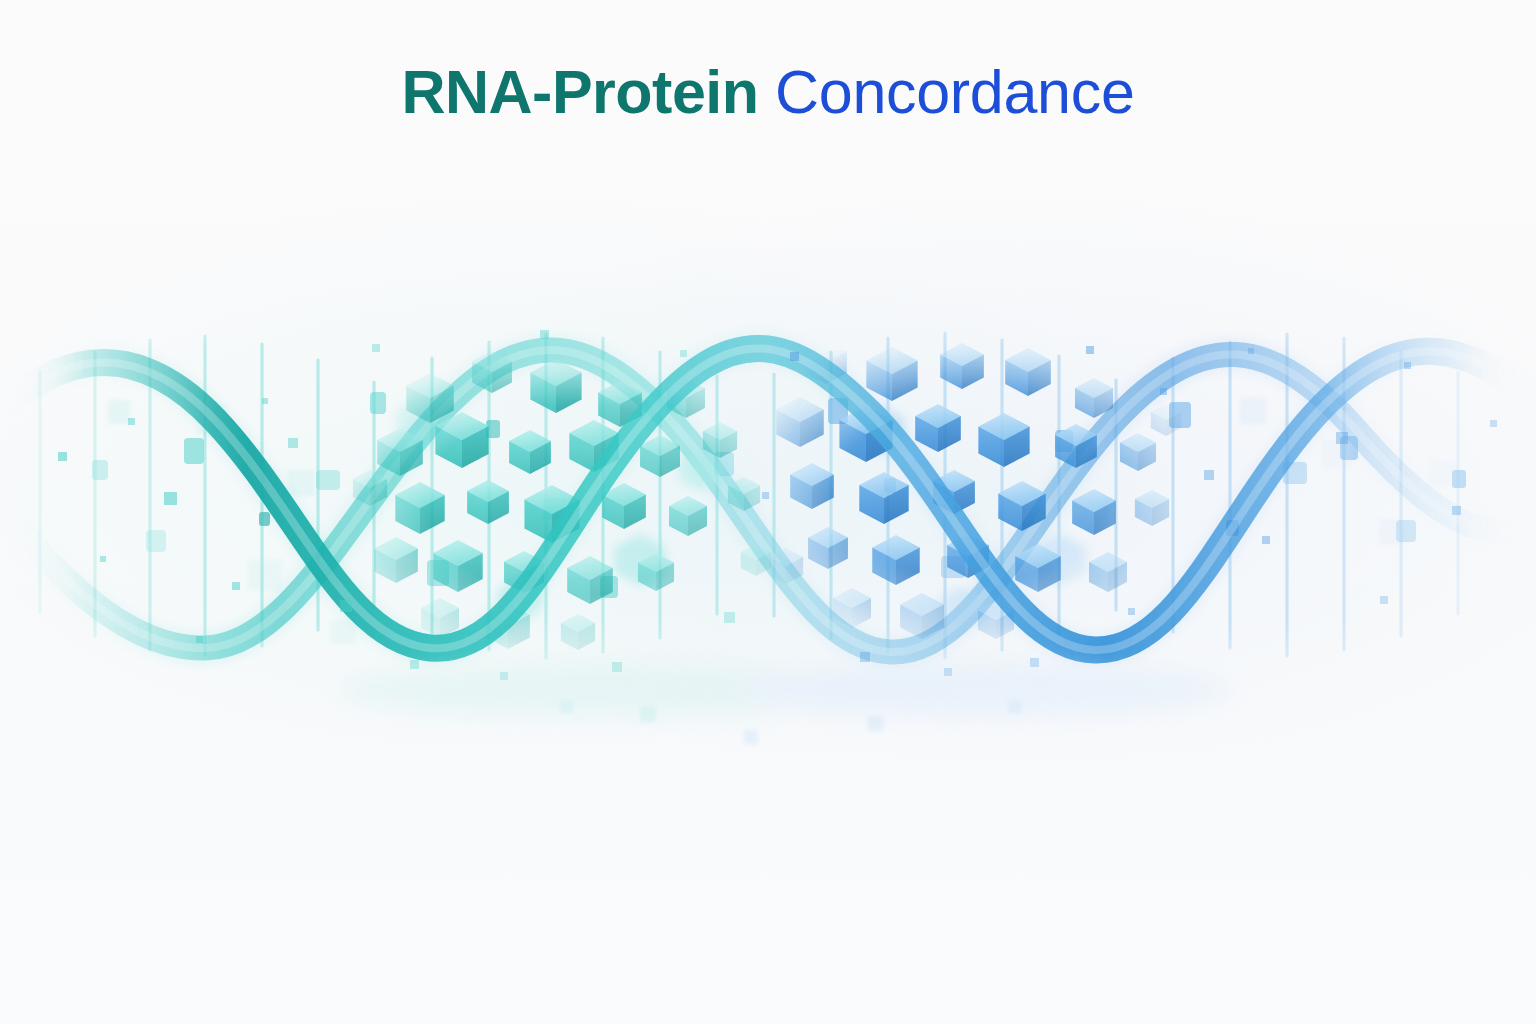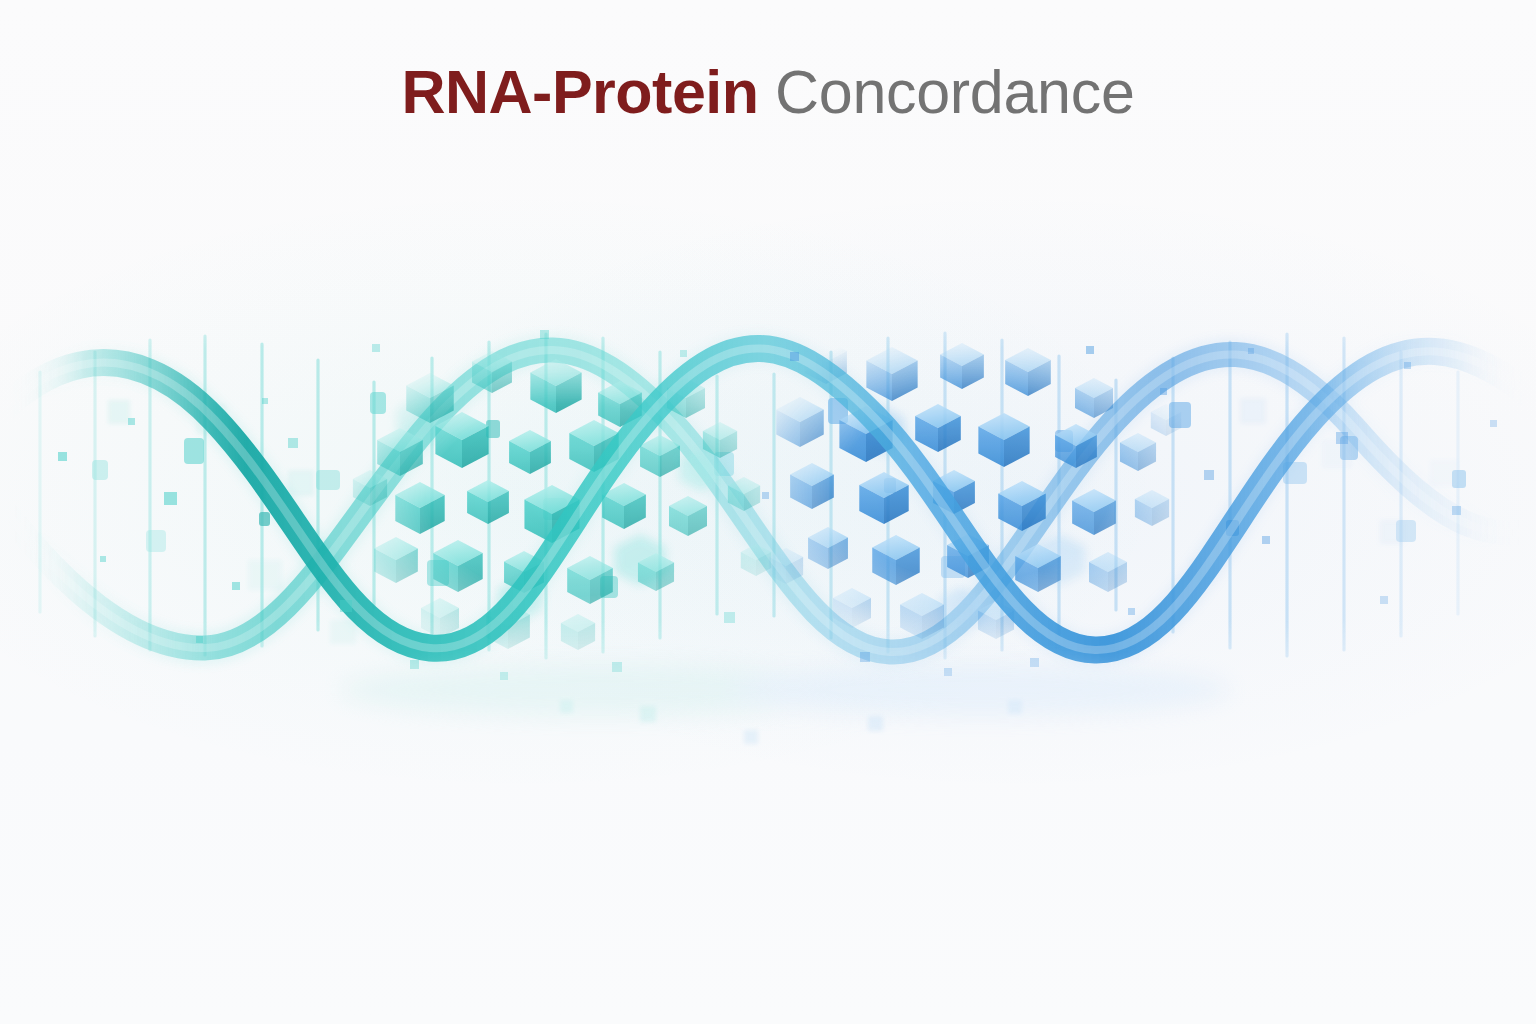--- a/index.html
+++ b/index.html
@@ -787,16 +787,16 @@
       </g>
 
       <g filter="url(#blurLg)" opacity="0.35">
         <ellipse cx="600" cy="690" rx="260" ry="26" fill="#cdeeec"></ellipse>
         <ellipse cx="980" cy="690" rx="250" ry="26" fill="#d3e7fa"></ellipse>
       </g>
     </svg>
   </div>
 
   <div class="title-wrap">
-    <span class="title-strong" style="color: #7f1d1d; margin-top: 26px;">RNA-Protein</span><span class="title-strong"> </span><span class="title-light" style="color: #737373;">Concordance</span>
+    <span class="title-strong" style="color: #0f766e; margin-top: 26px;">RNA-Protein</span><span class="title-strong"> </span><span class="title-light" style="color: #1d4ed8;">Concordance</span>
   </div>
 
 </div>
 
 </body></html>

